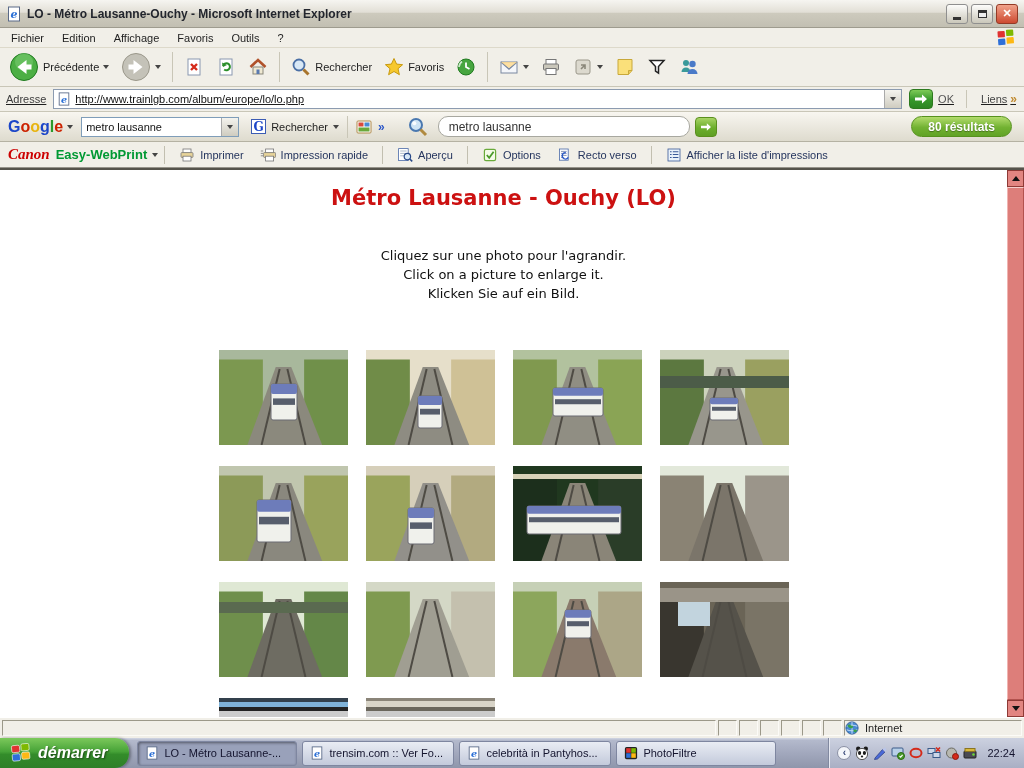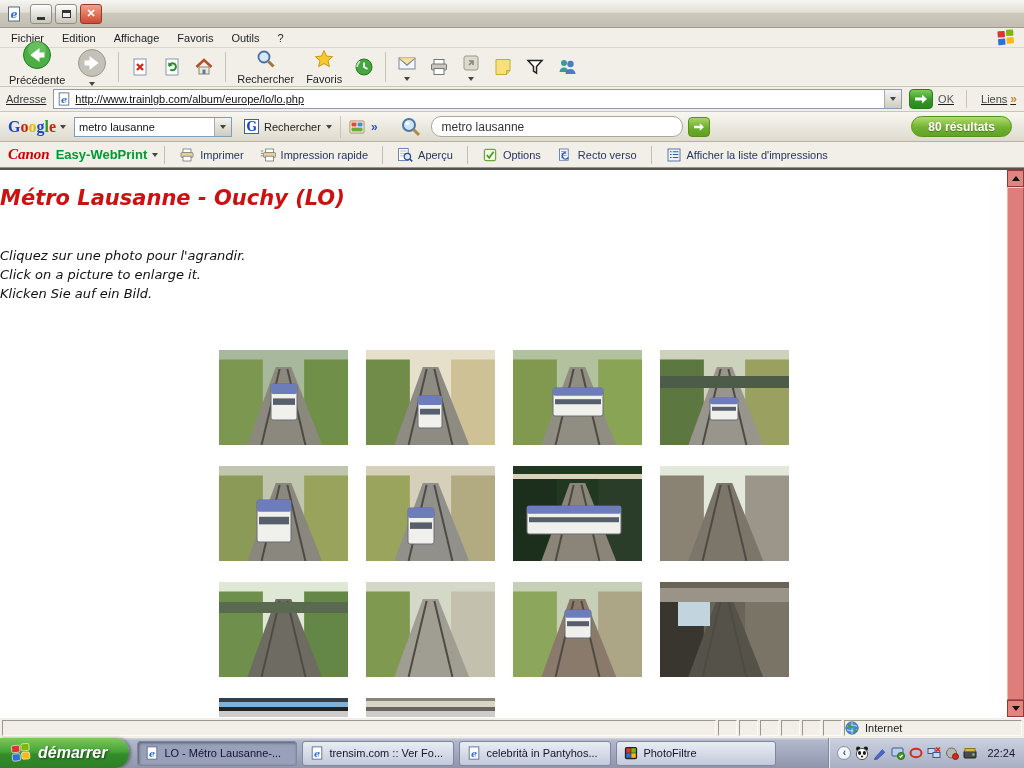--- a/index.html
+++ b/index.html
@@ -21,41 +21,41 @@
   .glyph-restore{width:9px;height:8px;border:1px solid #333;border-top:3px solid #333;background:#eee;}
 
   
   .menubar{height:20px;flex:none;display:flex;align-items:center;background:#f1efe8;border-bottom:1px solid #ddd9ca;padding-left:2px;}
   .menu-item{padding:2px 9px;}
   .menubar .spacer{flex:1;}
   .winlogo{width:20px;height:18px;margin-right:8px;}
 
   
   .toolbar{height:39px;flex:none;display:flex;align-items:center;background:#f1efe8;border-bottom:1px solid #c9c6b7;padding:0 4px;gap:2px;}
-  .tbtn{display:flex;align-items:center;gap:4px;padding:2px 5px;border-radius:3px;flex-direction:column;}
+  .tbtn{display:flex;align-items:center;gap:4px;padding:2px 5px;border-radius:3px;}
   .tsep{width:1px;height:30px;background:#c9c6b7;margin:0 4px;flex:none;}
   .caret{width:0;height:0;border-left:3px solid transparent;border-right:3px solid transparent;border-top:4px solid #444;flex:none;}
   .tlabel{font-size:11px;}
 
   
   .addressbar{height:25px;flex:none;display:flex;align-items:center;background:#f1efe8;border-bottom:1px solid #c9c6b7;padding:0 6px;text-decoration:underline;}
   .addr-label{color:#3c3c3c;margin-right:7px;}
   .addr-input{flex:1;height:20px;background:#fff;border:1px solid #8c9bb0;display:flex;align-items:center;padding-left:3px;}
   .addr-input .url{flex:1;font-size:11px;color:#111;margin-left:4px;white-space:nowrap;overflow:hidden;}
   .addr-drop{width:17px;height:18px;background:linear-gradient(180deg,#f4f3ee,#cfccc0);border-left:1px solid #aaa;display:flex;align-items:center;justify-content:center;}
   .go-btn{width:24px;height:20px;margin-left:7px;border-radius:4px;border:1px solid #2d7a1f;
     background:linear-gradient(180deg,#7ecb57,#36972a 55%,#2c8522);display:flex;align-items:center;justify-content:center;}
   .ok-label{color:#555;margin:0 8px 0 5px;}
   .links-label{color:#444;margin:0 3px 0 10px;}
   .chev2{color:#c08a30;font-weight:bold;font-size:12px;letter-spacing:-1px;margin-right:2px;}
 
   
   .gbar{height:30px;flex:none;display:flex;align-items:center;background:linear-gradient(180deg,#f8f6f0,#dedbce);
     border-bottom:1px solid #b5b2a3;padding:0 8px;}
-  .glogo{font-family:Liberation Serif, serif;font-weight:bold;font-size:16px;letter-spacing:0;}
+  .glogo{font-family:Liberation Sans, sans-serif;font-weight:bold;font-size:16px;letter-spacing:0;}
   .g1,.g4{color:#1c46c8;} .g2{color:#cc2200;} .g3{color:#e8b410;} .g5{color:#2b9a2b;} .g6{color:#cc2200;}
   .ginput{width:158px;height:20px;margin-left:8px;background:#fff;border:1px solid #7f9db9;display:flex;align-items:center;}
   .ginput .q{flex:1;padding-left:4px;color:#111;}
   .gsearch{display:flex;align-items:center;gap:5px;margin-left:12px;}
   .gicon{width:15px;height:15px;border:1px solid #3c5cb4;background:#fff;color:#1c46c8;font-family:"DejaVu Serif",serif;
     font-weight:bold;font-size:12px;display:flex;align-items:center;justify-content:center;}
   .gchev{color:#2b56c8;font-weight:bold;font-size:12px;letter-spacing:-1px;}
   .livesearch{display:flex;align-items:center;margin-left:22px;}
   .ls-input{width:252px;height:21px;border:1px solid #a8a8a0;border-radius:10px;background:#fff;display:flex;align-items:center;padding-left:10px;color:#333;font-size:12px;margin-left:8px;}
   .ls-go{width:22px;height:20px;margin-left:5px;border-radius:4px;border:1px solid #5a8f1e;
@@ -66,21 +66,21 @@
 
   
   .canonbar{height:26px;flex:none;display:flex;align-items:center;background:#f1efe8;border-bottom:1px solid #96938a;padding:0 8px;color:#25355e;}
   .canon-brand{font-family:"Liberation Serif",serif;font-weight:bold;font-style:italic;font-size:15px;color:#cc0000;letter-spacing:0;}
   .canon-prod{font-weight:bold;font-size:13px;color:#009933;margin-left:6px;}
   .cbtn{display:flex;align-items:center;gap:5px;padding:0 8px;}
   .csep{width:1px;height:18px;background:#c2bfb0;margin:0 6px;}
 
   
   .content{flex:1;position:relative;background:#fff;border-top:2px solid #55534b;overflow:hidden;font-family:"DejaVu Sans",sans-serif;}
-  .content-inner{position:absolute;left:0;top:0;right:17px;bottom:0;overflow:hidden;font-style:italic;}
+  .content-inner{position:absolute;left:0;top:0;right:17px;bottom:0;overflow:hidden;text-align:center;}
   .page-title{margin-top:16px;font-size:21px;font-weight:bold;color:#cc1111;}
   .instructions{margin-top:36px;font-size:13px;line-height:19px;color:#111;}
   .grid{width:570px;margin:47px auto 0;display:flex;flex-wrap:wrap;column-gap:18px;row-gap:21px;}
   .thumb{width:129px;height:95px;flex:none;overflow:hidden;background:#dde;}
   .thumb svg{display:block;}
 
   
   .scrollbar{position:absolute;right:0;top:0;bottom:0;width:17px;background:#f2bdbb;}
   .sb-arrow{position:absolute;left:0;width:17px;height:17px;background:#e28581;border:1px solid #8e3a36;display:flex;align-items:center;justify-content:center;}
   .sb-arrow.up{top:0;} .sb-arrow.down{bottom:0;}
@@ -120,20 +120,21 @@
 </head>
 <body>
 
 <div class="screen">
 
   <div class="titlebar">
     <svg class="app-icon" viewBox="0 0 16 16">
         <rect x="2.5" y="1" width="11" height="14" fill="#fff" stroke="#5a6a88"></rect>
         <text x="8" y="12" font-size="11" font-family="DejaVu Serif,serif" font-style="italic" font-weight="bold" fill="#2a6fd6" text-anchor="middle">e</text>
       </svg>
+    <span class="title">LO - Métro Lausanne-Ouchy - Microsoft Internet Explorer</span>
     <div class="winbtn">
         <div class="glyph-min"></div>
       </div>
     <div class="winbtn">
         <div class="glyph-restore"></div>
       </div>
     <div class="winbtn close">✕</div>
   </div>
 
   <div class="menubar">

